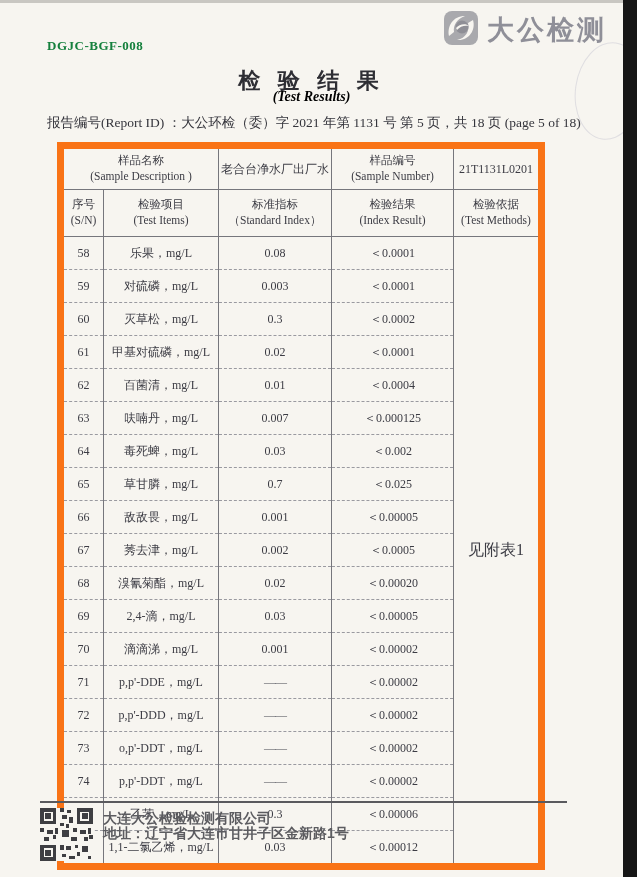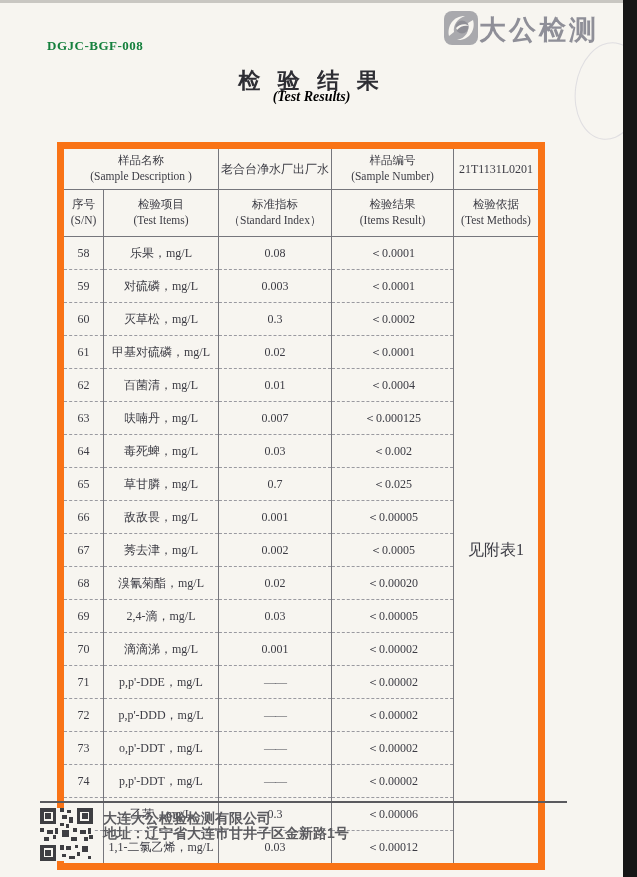--- a/index.html
+++ b/index.html
@@ -25,21 +25,21 @@
     position:absolute;left:575px;top:42px;width:66px;height:96px;
     border:1px solid rgba(140,140,175,0.22);border-radius:50%;
     transform:rotate(8deg);
   }
   .form-code{
     position:absolute;left:47px;top:38px;font-size:13px;color:#15803d;
     letter-spacing:0.5px;
     font-weight:bold;
   }
   .logo{
-    position:absolute;left:443px;top:10px;display:flex;align-items:center;
+    position:absolute;left:443px;top:10px;display:flex;align-items:center;gap:8px;
   }
   .logo-text{
     font-size:27px;font-weight:bold;color:#8f8f98;
     font-family:"Liberation Serif","DejaVu Serif",serif;
     letter-spacing:3px;
   }
   .doc-title{
     position:absolute;left:0;top:66px;width:623px;text-align:center;
     font-size:22px;font-weight:bold;color:#2e2e34;letter-spacing:6px;
   }
@@ -97,20 +97,21 @@
       </svg>
     </span>
     <span class="logo-text">大公检测</span>
   </div>
 
   <div class="stamp-artifact"></div>
 
   <div class="doc-title">检 验 结 果</div>
   <div class="doc-subtitle">(Test Results)</div>
 
+  <div class="report-id">报告编号(Report ID) ：大公环检（委）字 2021 年第 1131 号  第 5 页，共 18 页  (page 5 of 18)</div>
 
   <table class="results">
     <colgroup>
       <col style="width:43px">
         <col style="width:115px">
         <col style="width:113px">
       <col style="width:122px">
         <col style="width:88px">
     </colgroup>
     <thead>
@@ -145,21 +146,21 @@
         </th>
         <th class="vline">
           <div class="lbl2">
             <div>标准指标</div>
             <div>（Standard Index）</div>
           </div>
         </th>
         <th class="vline">
           <div class="lbl2">
             <div>检验结果</div>
-            <div>(Items Result)</div>
+            <div>(Index Result)</div>
           </div>
         </th>
         <th>
           <div class="lbl2">
             <div>检验依据</div>
             <div>(Test Methods)</div>
           </div>
         </th>
       </tr>
     </thead>

